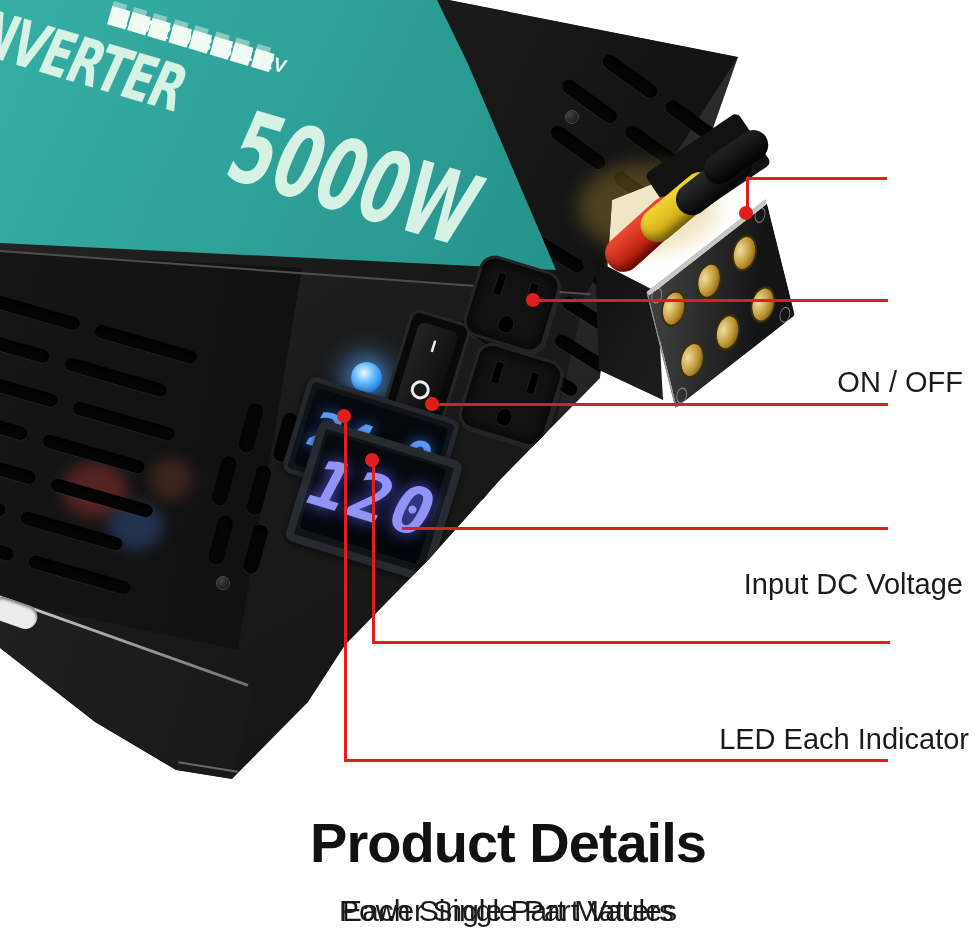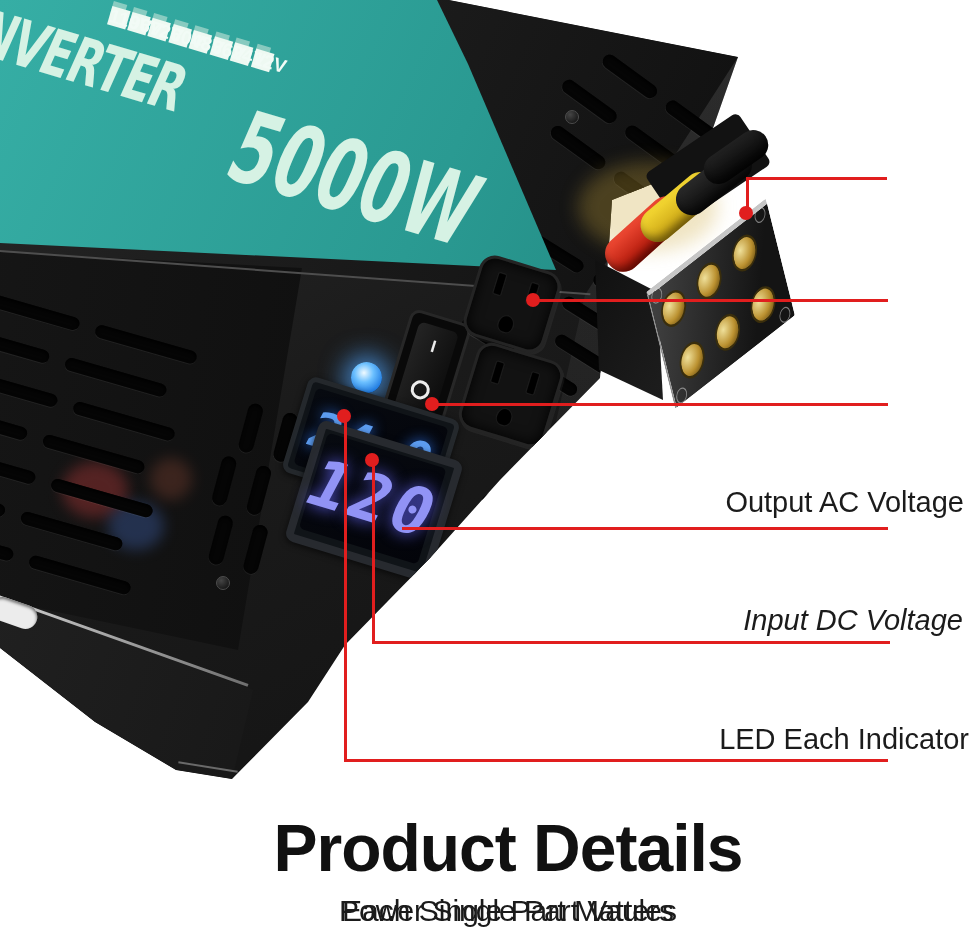--- a/index.html
+++ b/index.html
@@ -121,21 +121,21 @@
     background:linear-gradient(#222,#050505);}
 
   
   .callout-line{background:#e11e1e;}
   .h3{height:3px;} .w3{width:3px;}
   .dot{width:14px;height:14px;border-radius:50%;background:#e11e1e;}
   .ann-label{font-size:29px;color:#1b1b1b;white-space:nowrap;}
 
   
   .footer-title{left:0;top:810px;width:976px;padding-left:40px;text-align:center;
-    font-size:66px;font-weight:bold;letter-spacing:-1px;color:#111;}
+    font-size:56px;font-weight:bold;letter-spacing:-1px;color:#111;}
   .footer-sub{left:0;top:894px;width:976px;padding-left:40px;display:flex;position:absolute;
     justify-content:center;gap:36px;font-size:30px;color:#1b1b1b;}
   .footer-sub span{position:relative;}
 </style>
 </head>
 <body>
 
 <div id="canvas">
 
   <div class="backdrop"></div>
@@ -305,27 +305,27 @@
     <div class="tmark" style="left:133px;top:92px;"></div>
   </div>
 
   <div class="callout-line h3" style="left:746px;top:177px;width:141px;"></div>
   <div class="callout-line w3" style="left:746px;top:177px;height:34px;"></div>
   <div class="dot" style="left:739px;top:206px;"></div>
 
   <div class="callout-line h3" style="left:533px;top:299px;width:355px;"></div>
   <div class="dot" style="left:526px;top:293px;"></div>
 
+  <div class="ann-label" style="right:13px;top:366px;">ON / OFF</div>
   <div class="callout-line h3" style="left:432px;top:403px;width:456px;"></div>
   <div class="dot" style="left:425px;top:397px;"></div>
 
-  <div class="ann-label" style="right:12px;top:486px;">Output AC Voltage</div>
   <div class="callout-line h3" style="left:402px;top:527px;width:486px;"></div>
 
-  <div class="ann-label" style="right:13px;top:604px;font-style:italic;">Input DC Voltage</div>
+  <div class="ann-label" style="right:13px;top:568px;">Input DC Voltage</div>
   <div class="callout-line h3" style="left:372px;top:641px;width:518px;"></div>
   <div class="callout-line w3" style="left:372px;top:462px;height:182px;"></div>
   <div class="dot" style="left:365px;top:453px;"></div>
 
   <div class="ann-label" style="right:7px;top:723px;">LED Each Indicator</div>
   <div class="callout-line h3" style="left:344px;top:759px;width:544px;"></div>
   <div class="callout-line w3" style="left:344px;top:418px;height:344px;"></div>
   <div class="dot" style="left:337px;top:409px;"></div>
 
   <div class="footer-title">Product Details</div>

